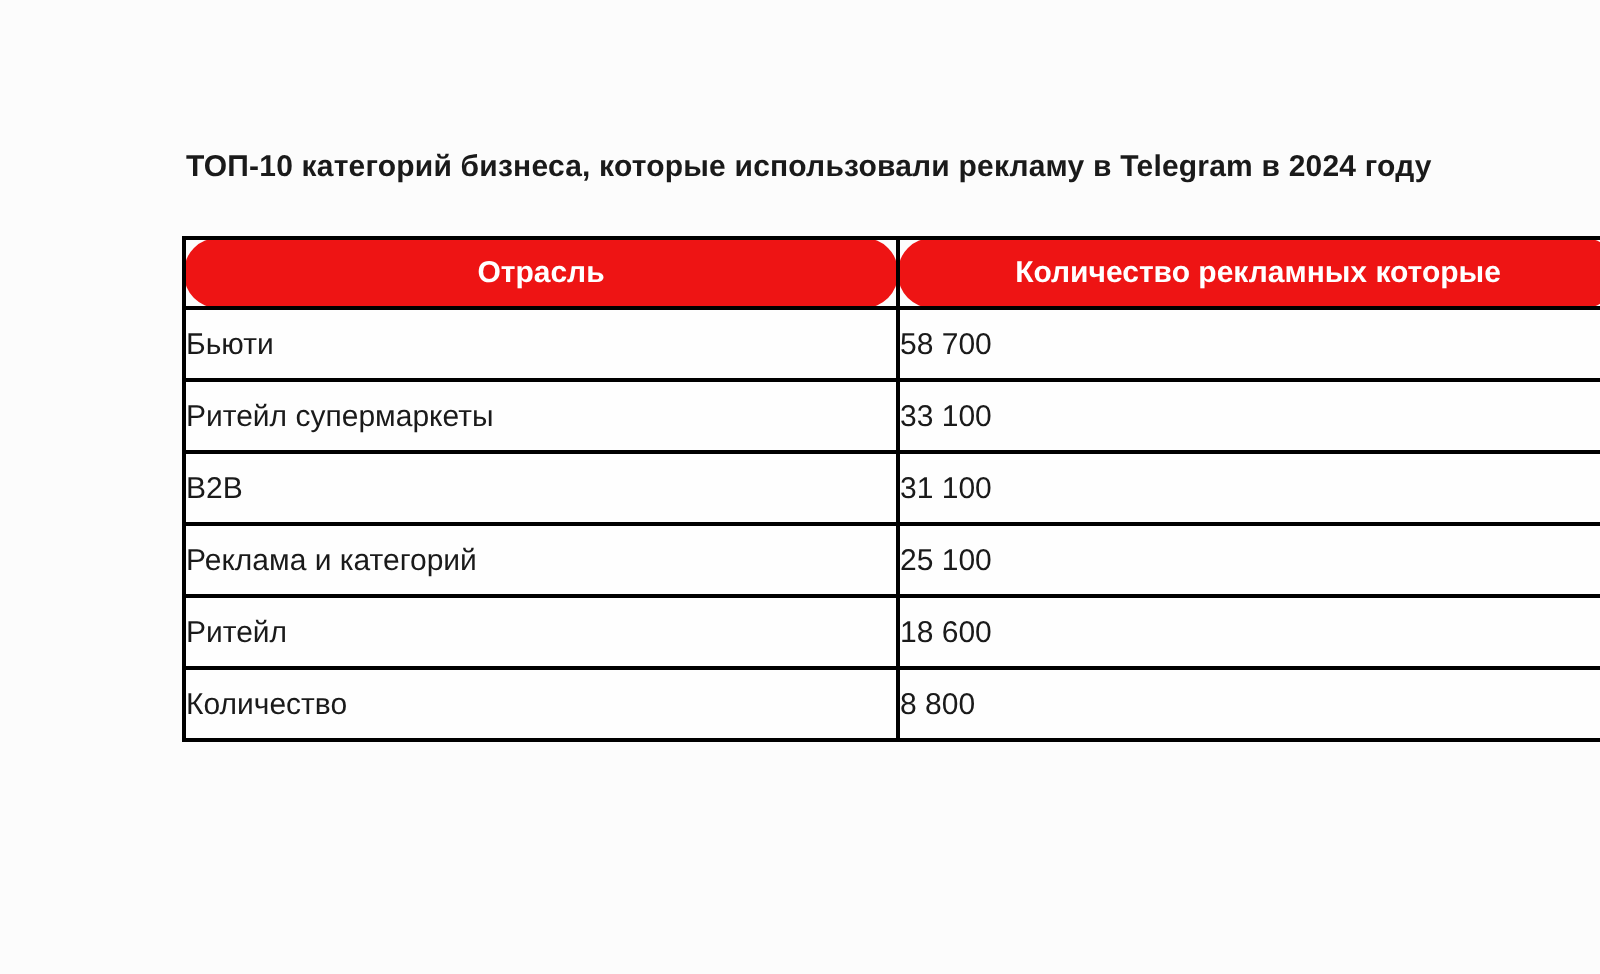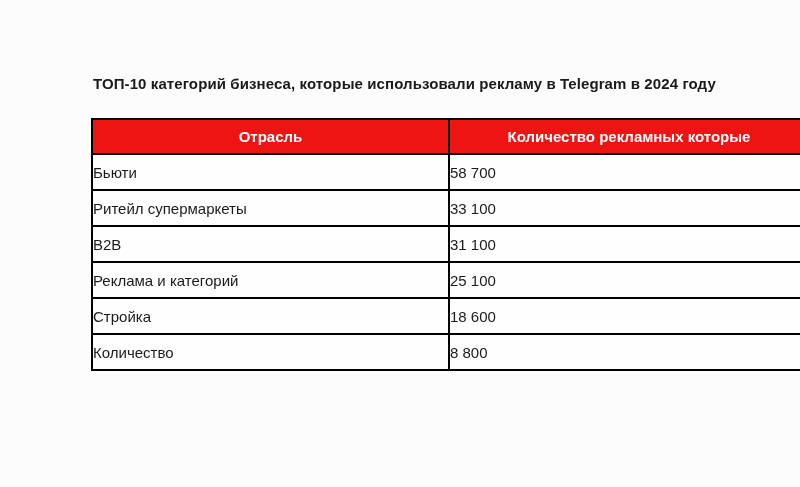--- a/index.html
+++ b/index.html
@@ -46,20 +46,21 @@
     border: 2px solid var(--border);
   }
   table.top10 th {
     background: var(--header-bg);
     color: var(--header-text);
     font-size: 15px;
     font-weight: bold;
     height: 35px;
     text-align: center;
     vertical-align: middle;
+    border-radius: 17px;
   }
   table.top10 td {
     height: 36px;
     font-size: 15px;
     font-weight: normal;
     text-align: left;
     vertical-align: middle;
     background: #FEFEFE;
   }
 </style>
@@ -92,21 +93,21 @@
       </tr>
       <tr>
         <td>B2B</td>
         <td>31 100</td>
       </tr>
       <tr>
         <td>Реклама и категорий</td>
         <td>25 100</td>
       </tr>
       <tr>
-        <td>Стройка</td>
+        <td>Ритейл</td>
         <td>18 600</td>
       </tr>
       <tr>
         <td>Количество</td>
         <td>8 800</td>
       </tr>
     </tbody>
   </table>
 
 </div>

